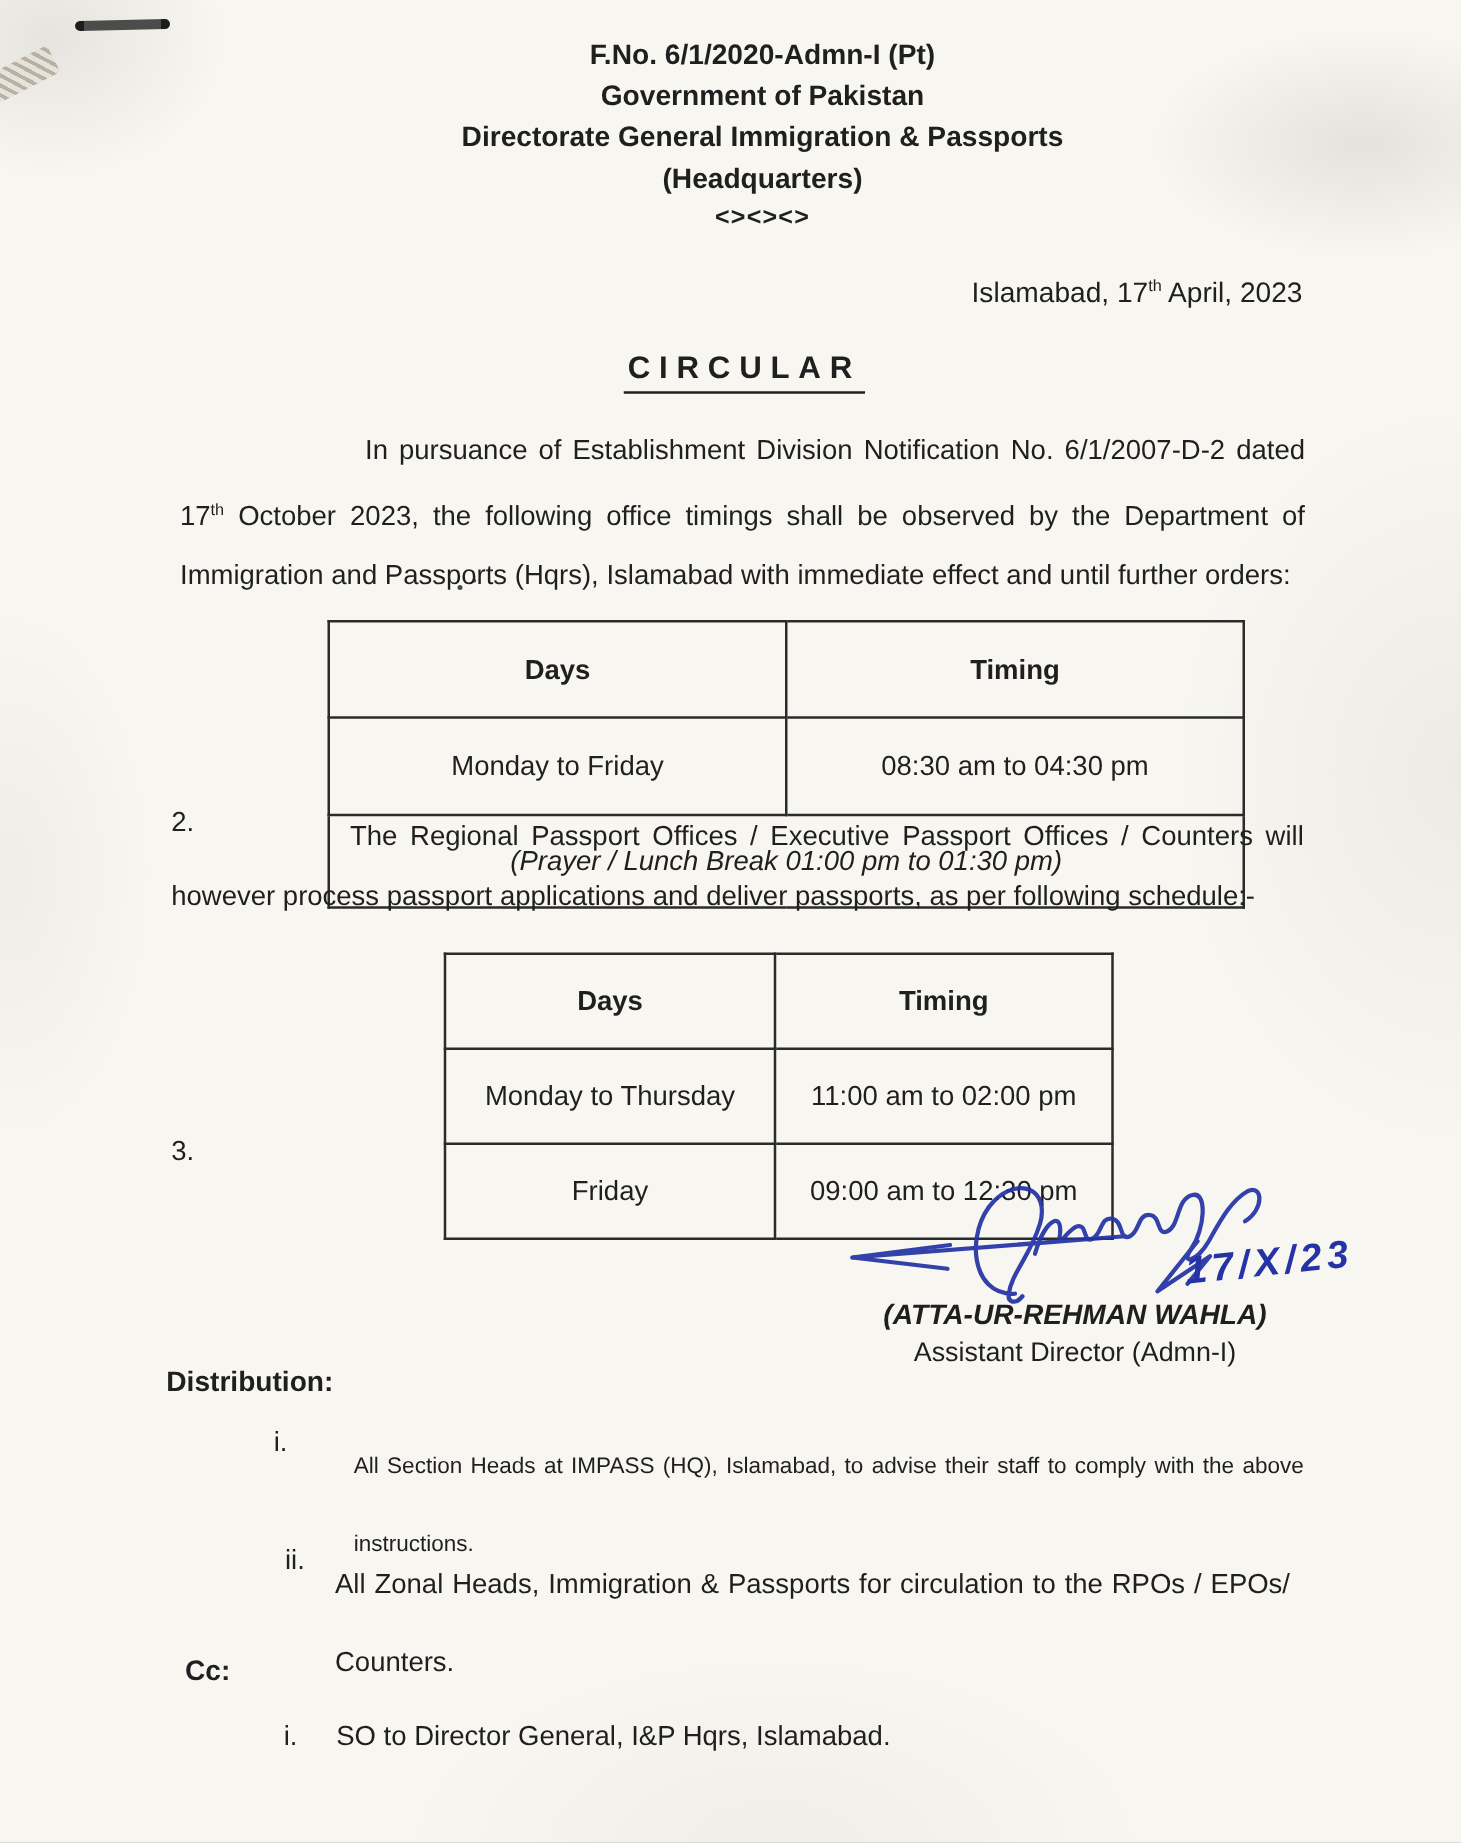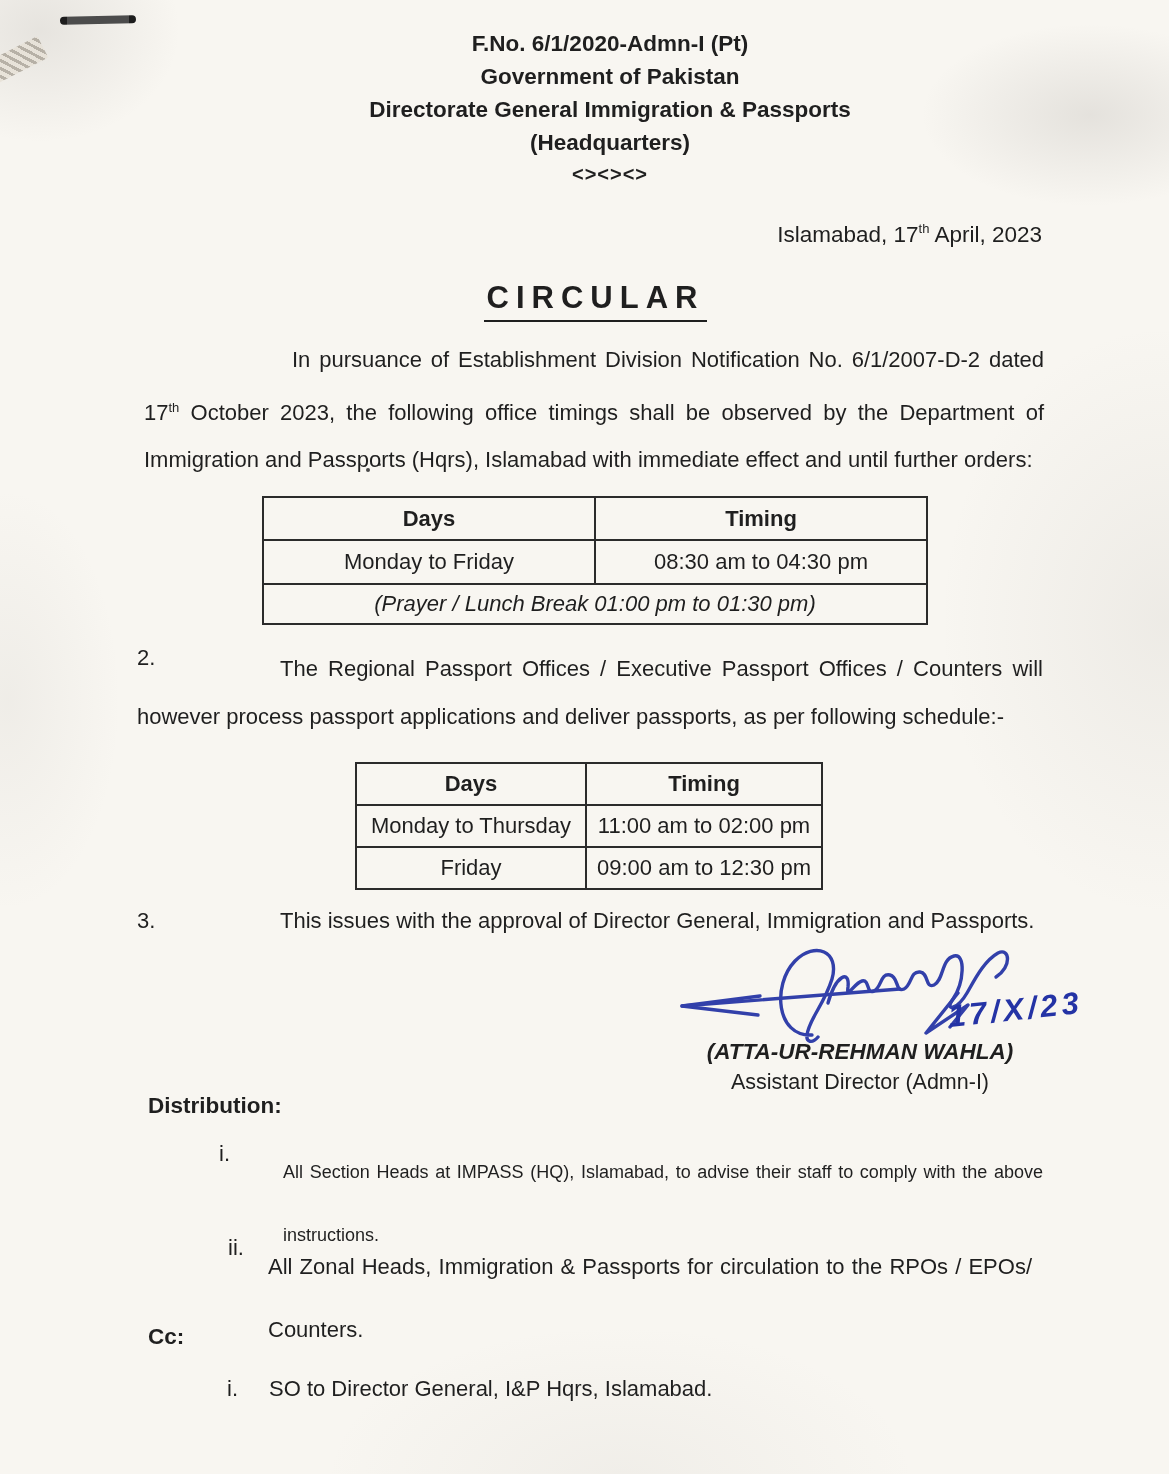--- a/index.html
+++ b/index.html
@@ -41,36 +41,36 @@
   .header { left:40px; top:31px; width:1140px; text-align:center; font-weight:bold; }
   .header div { height:33px; font-size:22.5px; }
   .header .sep { font-size:20px; letter-spacing:1px; height:30px; }
 
   .dateline { right:127px; top:221px; font-size:22.5px; }
   sup.th { font-size:13px; vertical-align:super; }
 
   .title-wrap { left:148px; top:280px; width:895px; text-align:center; }
   .title-text {
     display:inline-block;
-    font-size:31px; font-weight:bold; letter-spacing:7px;
+    font-size:25px; font-weight:bold; letter-spacing:7px;
     border-bottom:2.5px solid #1f1f1f;
     padding:0 3px 4px 3px;
   }
 
   .para { font-size:22px; line-height:47.5px; text-align:justify; }
   .para1 { left:144px; top:336px; width:900px; text-indent:148px; }
   .para2 { left:137px; top:645px; width:906px; text-indent:143px; }
   .para-num { font-size:22px; }
   .num2 { left:137px; top:645px; }
   .num3 { left:137px; top:908px; }
   .para3 { left:280px; top:908px; width:775px; font-size:22px; }
 
   
   table { border-collapse:collapse; font-size:22px; }
-  td, th { border:2px solid #2b2b2b; text-align:center; padding:0; }
+  td, th { border:2px solid #2b2b2b; text-align:center; padding:17px; }
   th { font-weight:bold; }
   .table1 { left:262px; top:496px; }
   .table1 th { width:330px; height:41px; }
   .table1 td { height:42px; }
   .table1 .merged td { height:38px;font-style:italic; }
   .table2 { left:355px; top:762px; }
   .table2 th:first-child, .table2 td:first-child { width:228px; }
   .table2 th:last-child, .table2 td:last-child { width:234px; }
   .table2 th { height:40px; }
   .table2 td { height:40px; }
@@ -80,21 +80,21 @@
   .sig-date {
     left:948px; top:992px;
     font-size:31px; font-style:italic; font-weight:bold;
     color:#2433a5;
     letter-spacing:4px;
     transform:rotate(-6deg);
   }
   .sig-name { left:695px; top:1039px; width:330px; text-align:center; font-weight:bold; font-size:22.5px;font-style:italic; }
   .sig-designation { left:695px; top:1070px; width:330px; text-align:center; font-size:21.5px; }
 
-  .dist-heading { left:148px; top:1093px; font-size:22.5px; font-weight:bold; }
+  .dist-heading { left:133px; top:1093px; font-size:22.5px; font-weight:bold; }
   .li-num { font-size:22px; }
   .li-num-i  { left:219px; top:1141px; }
   .li-text-i { left:272px; top:1141px; width:760px; font-size:18px; line-height:63px; text-align:justify;margin-left:11px; }
   .li-num-ii { left:228px; top:1235px; }
   .li-text-ii{ left:268px; top:1235px; width:764px; font-size:22px; line-height:63px; text-align:justify; }
 
   .cc-heading { left:148px; top:1324px; font-size:22.5px; font-weight:bold; }
   .cc-num  { left:227px; top:1376px; }
   .cc-text { left:269px; top:1376px; font-size:22px; }
 </style>
@@ -154,21 +154,20 @@
       <td>11:00 am to 02:00 pm</td>
     </tr>
     <tr>
       <td>Friday</td>
       <td>09:00 am to 12:30 pm</td>
     </tr>
   </tbody>
     </table>
 
   <div class="abs para-num num3">3.</div>
-  <div class="abs para3">This issues with the approval of Director General, Immigration and Passports.</div>
 
   <svg class="abs sig-svg" viewBox="0 0 420 104">
     <g fill="none" stroke="#2433a5" stroke-width="3.4" stroke-linecap="round" stroke-linejoin="round" opacity="0.93">
       <path d="M22,63 L240,46"></path>
       <path d="M100,53 L22,63 L98,72"></path>
       <path d="M152,92 C116,94 112,42 135,18 C155,-2 180,8 172,36 C164,62 149,76 147,92 C146,99 152,101 158,94"></path>
       <path d="M168,60 C176,32 190,26 188,44 C186,58 194,40 202,38 C210,36 206,52 214,48 C222,44 220,30 230,32 C239,34 235,50 244,46 C252,42 250,28 260,29 C269,30 265,46 274,42 C284,37 281,16 294,13 C306,10 304,40 293,56 C284,69 297,67 307,50 C315,36 324,18 338,10 C350,4 352,24 336,34"></path>
       <path d="M298,50 L266,90 L308,62 L290,84"></path>
     </g>
   </svg>

